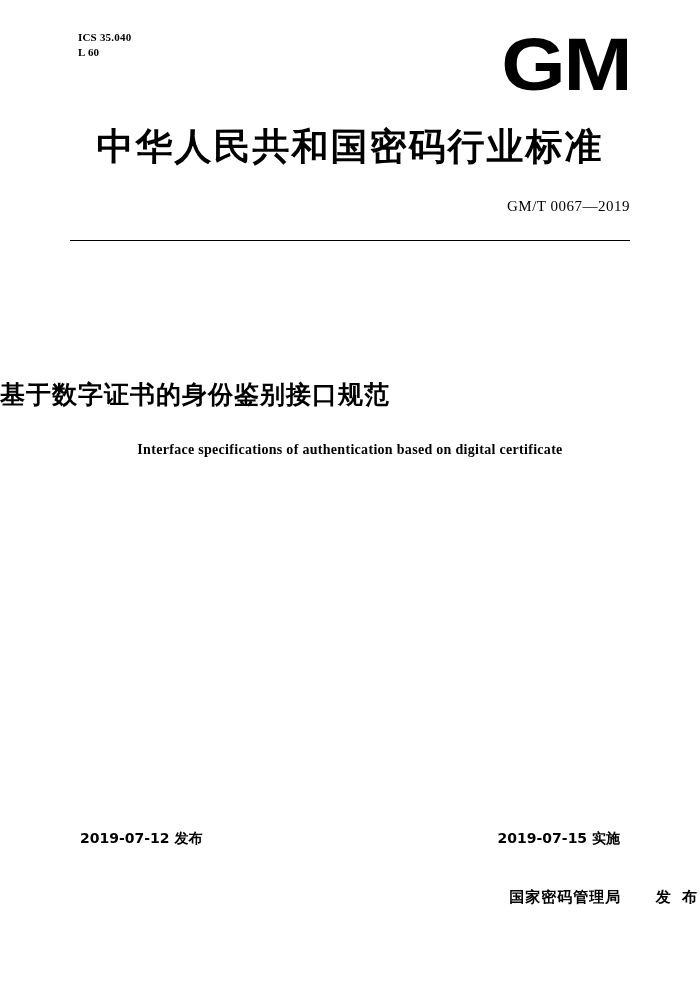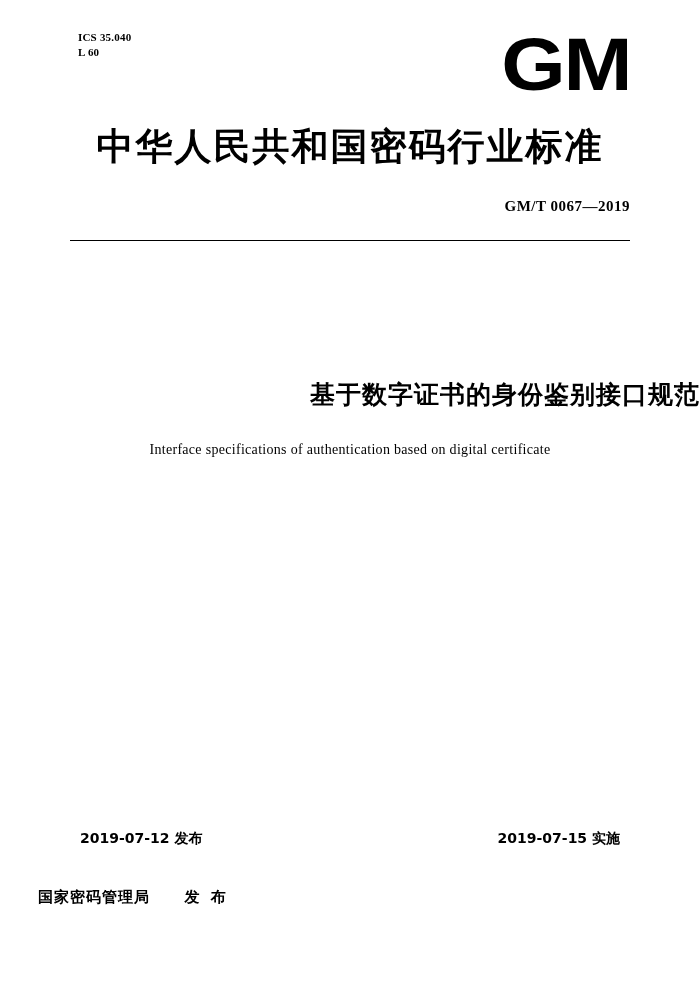--- a/index.html
+++ b/index.html
@@ -63,57 +63,57 @@
     letter-spacing: 2px;
     white-space: nowrap;
   }
 
   
   .std-number {
     position: absolute;
     right: 70px;
     top: 198px;
     font-family: "Liberation Serif", serif;
-    font-weight: bold;
+    font-weight: normal;
     font-size: 15px;
     letter-spacing: 0.5px;
   }
 
   
   .rule {
     position: absolute;
     left: 70px;
     right: 70px;
     top: 240px;
     height: 1px;
     background: #000;
   }
 
   
   .doc-title-cn {
     position: absolute;
     left: 0;
     right: 0;
     top: 378px;
-    text-align: right;
+    text-align: left;
     font-family: "DejaVu Sans", sans-serif;
     font-weight: bold;
     font-size: 25px;
     letter-spacing: 1px;
   }
 
   
   .doc-title-en {
     position: absolute;
     left: 0;
     right: 0;
     top: 442px;
     text-align: center;
     font-family: "Liberation Serif", serif;
-    font-weight: normal;
+    font-weight: bold;
     font-size: 14px;
     letter-spacing: 0.3px;
   }
 
   
   .footer-dates {
     position: absolute;
     left: 80px;
     right: 80px;
     top: 830px;
@@ -125,21 +125,21 @@
     text-align: center;
   }
   .footer-dates span { white-space: nowrap; }
 
   
   .issuer {
     position: absolute;
     left: 0;
     right: 0;
     top: 888px;
-    text-align: left;
+    text-align: right;
     font-family: "DejaVu Sans", sans-serif;
     font-weight: bold;
     font-size: 15px;
     letter-spacing: 1px;
     padding-left: 38px;
   }
   .issuer .gap { display: inline-block; width: 22px; }
   .issuer .pub { letter-spacing: 3px; }
 </style>
 </head>

